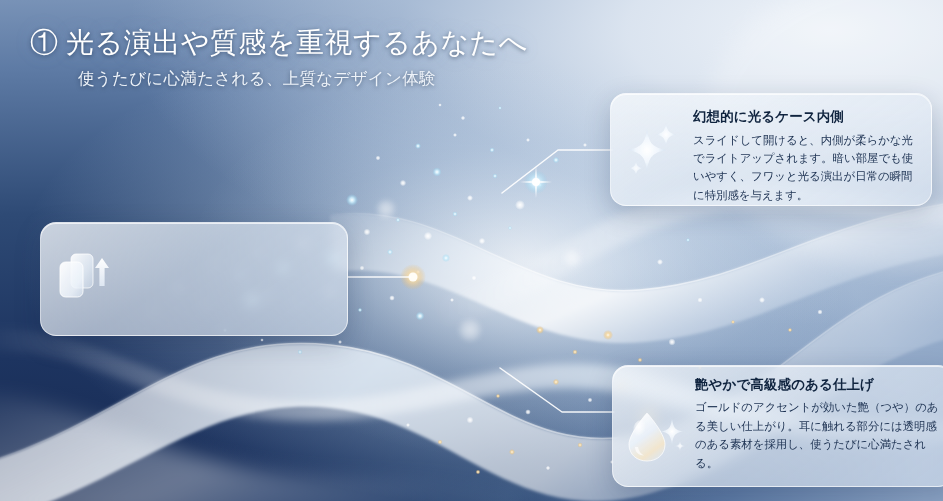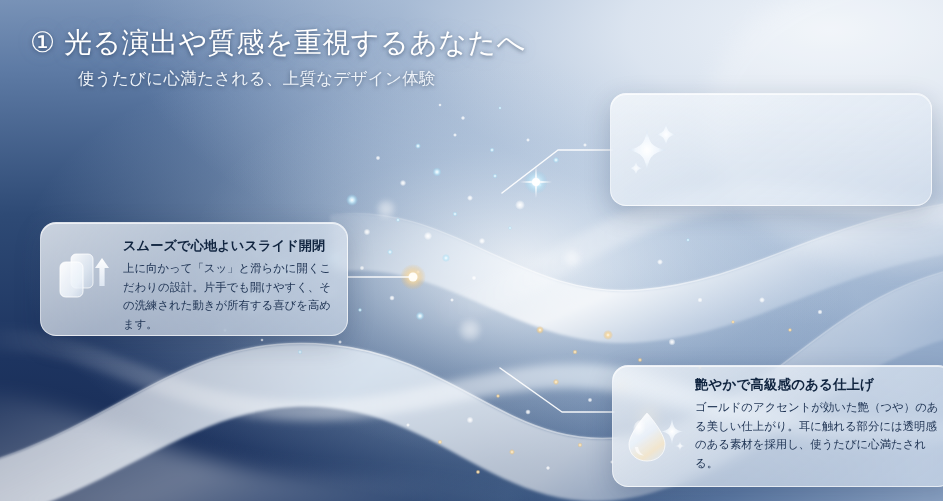--- a/index.html
+++ b/index.html
@@ -21,20 +21,21 @@
   
   .bokeh{position:absolute;inset:0;pointer-events:none;}
   
   .connectors{position:absolute;inset:0;pointer-events:none;}
   
   .header{position:absolute;left:30px;top:24px;width:600px;}
   .h-title{
     color:#ffffff;font-size:28px;font-weight:400;letter-spacing:.5px;
     line-height:1.35;white-space:nowrap;
     text-shadow:0 1px 4px rgba(10,25,50,.55),0 0 16px rgba(140,175,220,.35);
+    font-family:Liberation Serif, serif;
   }
   .h-sub{
     margin-top:6px;margin-left:48px;color:#eef3f9;font-size:16.5px;font-weight:400;
     letter-spacing:.3px;white-space:nowrap;
     text-shadow:0 1px 4px rgba(10,25,50,.5);
   }
   
   .card{
     position:absolute;display:flex;align-items:flex-start;gap:6px;
     border-radius:16px;
@@ -287,40 +288,40 @@
           <linearGradient id="gArrow" x1="0" y1="1" x2="0" y2="0">
             <stop offset="0%" stop-color="#e9f1fa" stop-opacity="0.8"></stop>
             <stop offset="100%" stop-color="#ffffff" stop-opacity="1"></stop>
           </linearGradient>
         </defs>
         <rect x="18" y="8" width="22" height="34" rx="5" fill="url(#gSlideA)" stroke="#ffffff" stroke-opacity="0.75" stroke-width="1"></rect>
         <rect x="7" y="16" width="23" height="35" rx="5.5" fill="url(#gSlideB)" stroke="#ffffff" stroke-opacity="0.85" stroke-width="1"></rect>
         <path d="M49 12 L56 22 L51.6 22 L51.6 40 L46.4 40 L46.4 22 L42 22 Z" fill="url(#gArrow)"></path>
       </svg>
     </div>
-    <div class="card-body">
-      <div class="card-title nowrap-s">スムーズで心地よいスライド開閉</div>
-      <div class="card-text">上に向かって「スッ」と滑らかに開くこだわりの設計。片手でも開けやすく、その洗練された動きが所有する喜びを高めます。</div>
-    </div>
   </div>
 
   <div class="card" id="card-glow">
     <div class="card-icon">
       <svg width="62" height="62" viewBox="0 0 62 62">
         <defs>
           <radialGradient id="gSpark" cx="0.5" cy="0.5" r="0.5">
             <stop offset="0%" stop-color="#ffffff" stop-opacity="1"></stop>
             <stop offset="60%" stop-color="#f1f7fd" stop-opacity="0.9"></stop>
             <stop offset="100%" stop-color="#d4e2f1" stop-opacity="0.75"></stop>
           </radialGradient>
         </defs>
         <path d="M24 12 C26 26 29 30 43 33 C29 36 26 40 24 54 C22 40 19 36 5 33 C19 30 22 26 24 12 Z" fill="url(#gSpark)"></path>
         <path d="M43 6 C44.2 14 45.8 16 53 17.5 C45.8 19 44.2 21 43 29 C41.8 21 40.2 19 33 17.5 C40.2 16 41.8 14 43 6 Z" fill="url(#gSpark)" opacity="0.95"></path>
         <path d="M13 44 C13.8 49 14.8 50.2 19.5 51.2 C14.8 52.2 13.8 53.4 13 58.4 C12.2 53.4 11.2 52.2 6.5 51.2 C11.2 50.2 12.2 49 13 44 Z" fill="url(#gSpark)" opacity="0.8"></path>
       </svg>
+    </div>
+    <div class="card-body">
+      <div class="card-title">幻想的に光るケース内側</div>
+      <div class="card-text">スライドして開けると、内側が柔らかな光でライトアップされます。暗い部屋でも使いやすく、フワッと光る演出が日常の瞬間に特別感を与えます。</div>
     </div>
   </div>
 
   <div class="card" id="card-finish">
     <div class="card-icon">
       <svg width="62" height="62" viewBox="0 0 62 62">
         <defs>
           <linearGradient id="gDrop" x1="0.25" y1="0" x2="0.8" y2="1">
             <stop offset="0%" stop-color="#ffffff" stop-opacity="0.98"></stop>
             <stop offset="45%" stop-color="#eaf1f9" stop-opacity="0.92"></stop>

